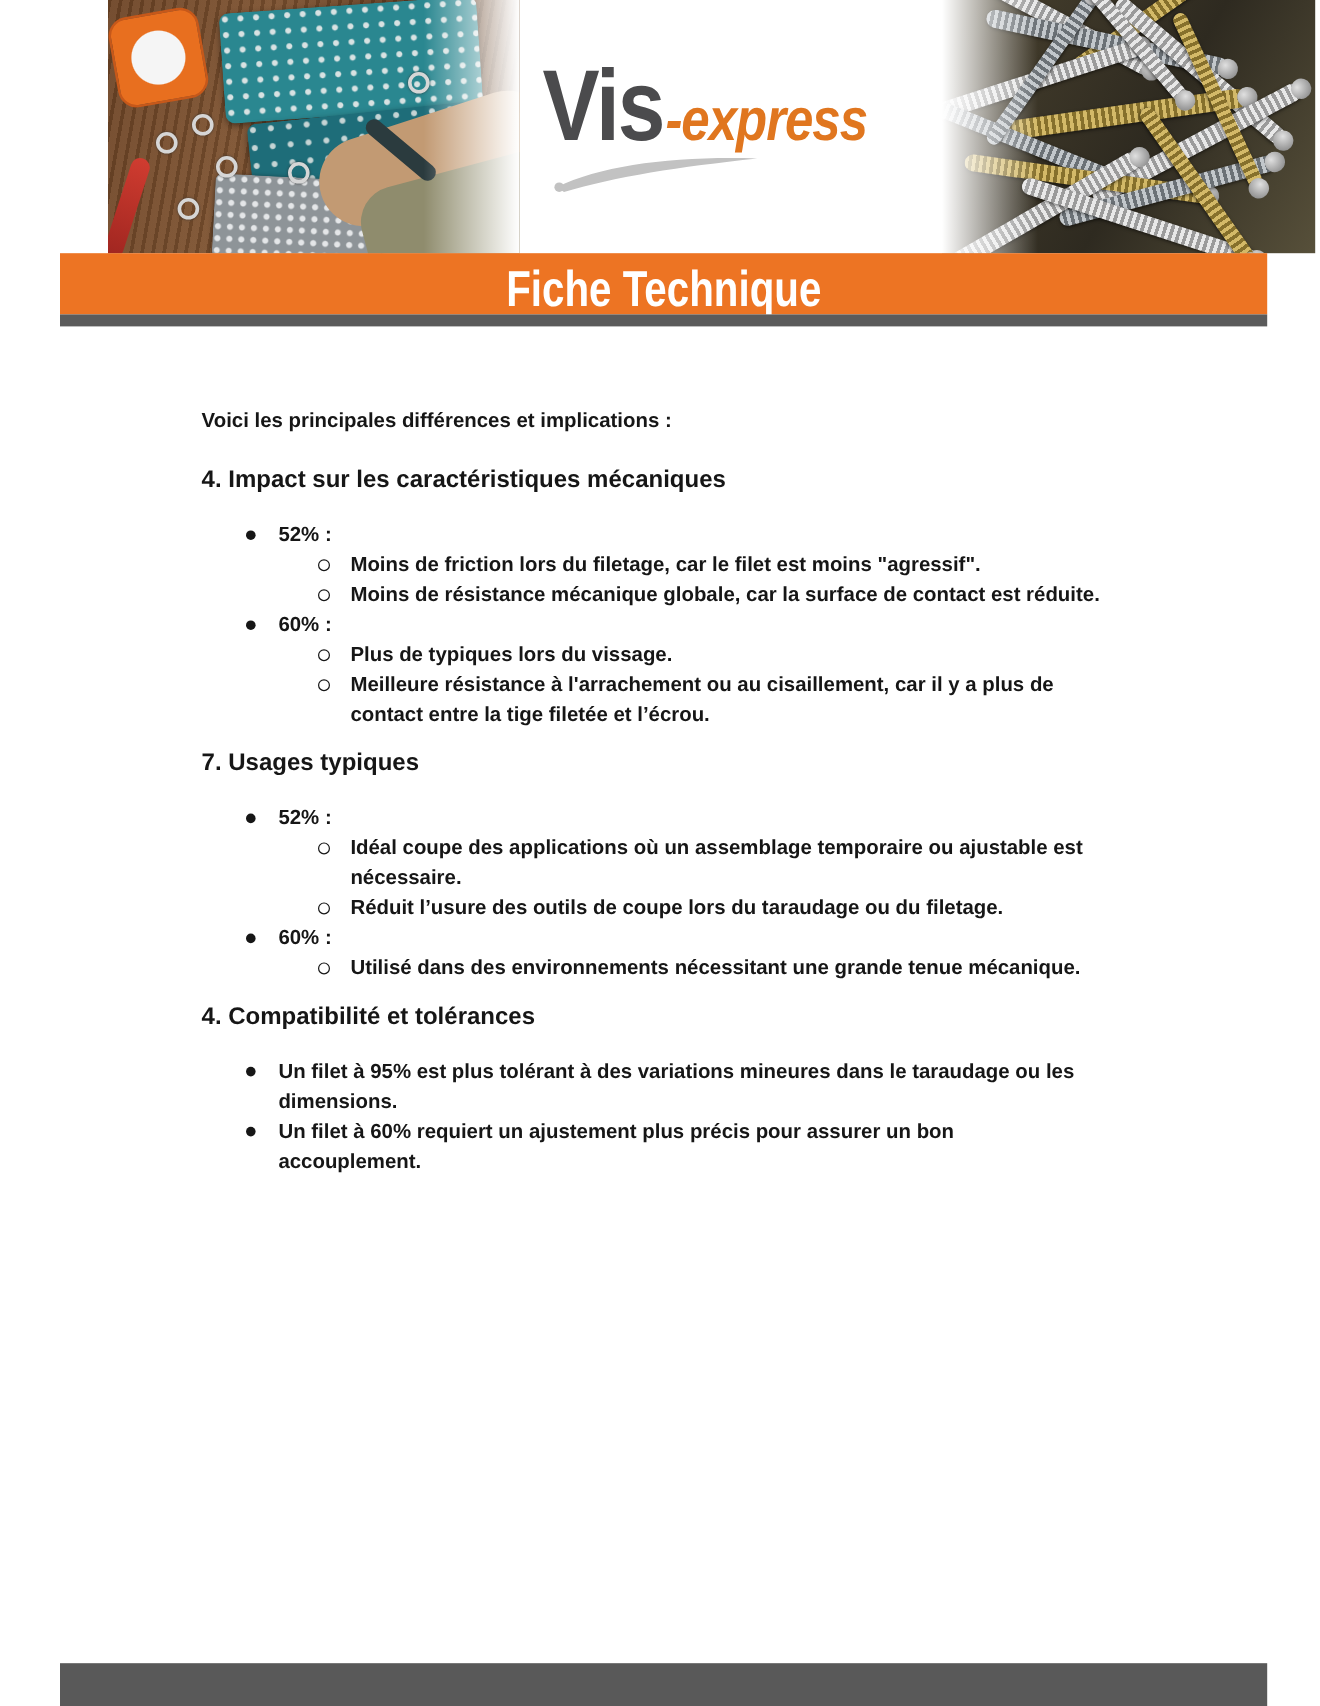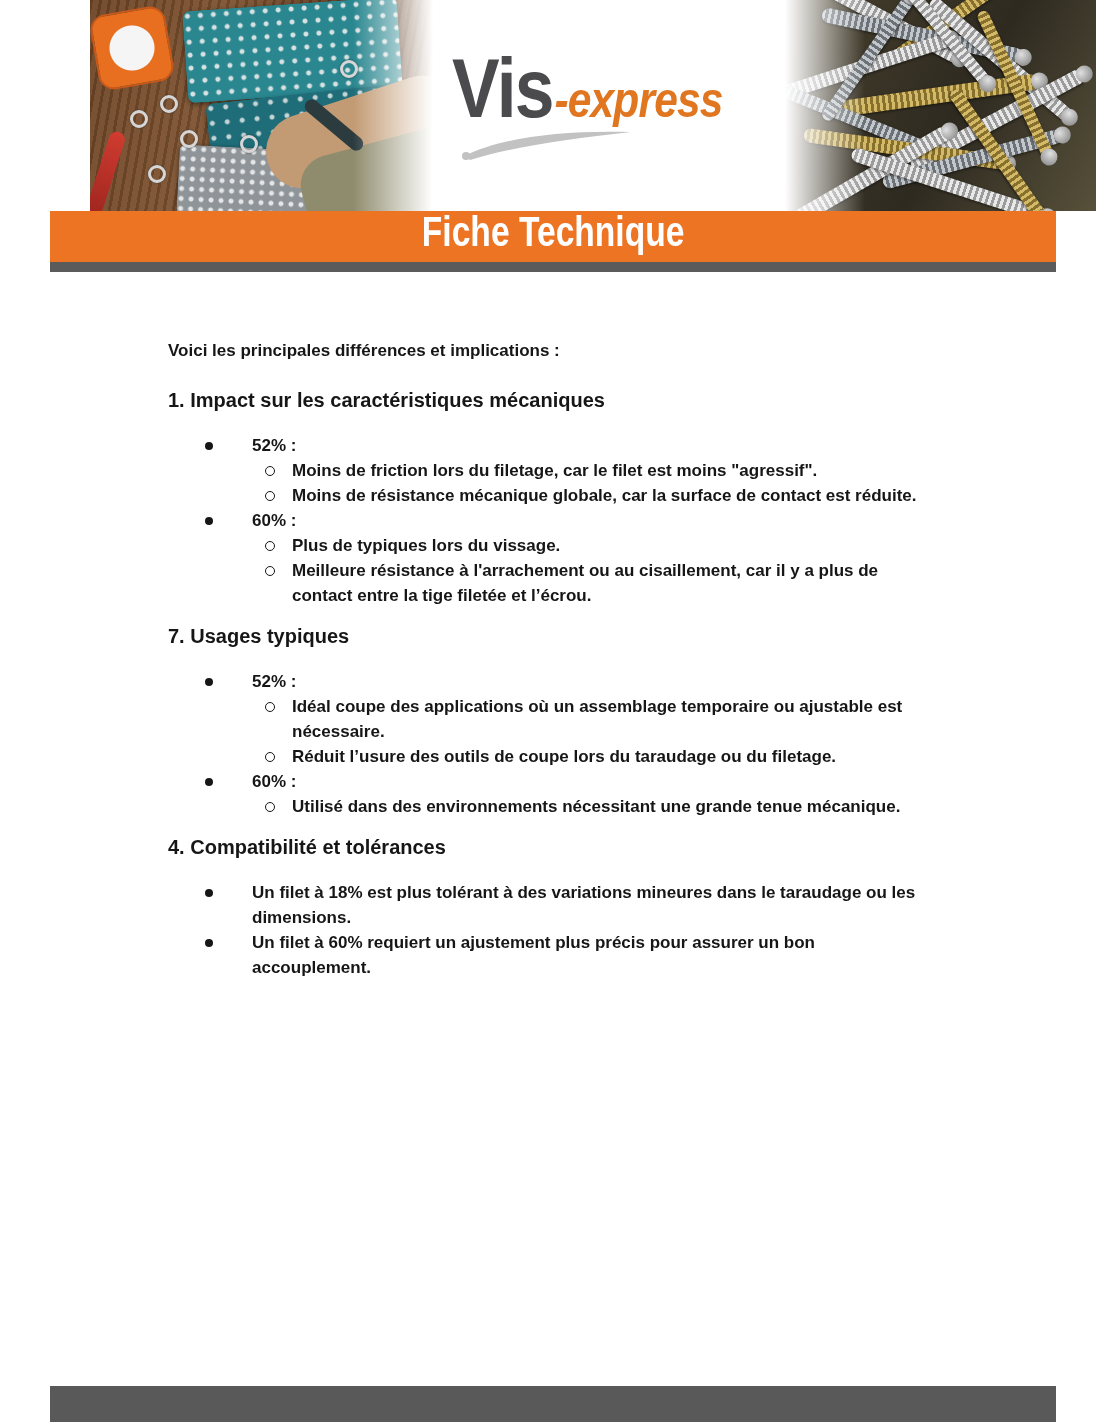--- a/index.html
+++ b/index.html
@@ -44,37 +44,37 @@
   .fade-right{position:absolute;right:0;top:0;bottom:0;width:80px;background:linear-gradient(to right,rgba(255,255,255,0),#ffffff);}
   .fade-left{position:absolute;left:0;top:0;bottom:0;width:80px;background:linear-gradient(to left,rgba(255,255,255,0),#ffffff);}
 
   
   .logo-row{position:absolute;left:19px;top:46px;display:flex;align-items:baseline;transform:scaleX(.85);transform-origin:left bottom;white-space:nowrap;}
   .logo-vis{font-size:84px;font-weight:bold;letter-spacing:-2px;line-height:1;}
   .logo-express{font-size:50px;font-weight:bold;font-style:italic;letter-spacing:-1px;line-height:1;margin-left:2px;}
   .swoosh{position:absolute;left:25px;top:128px;}
 
   
-  .banner{position:absolute;left:50px;top:211px;width:1006px;height:51px;display:flex;align-items:flex-start;justify-content:center;}
+  .banner{position:absolute;left:50px;top:211px;width:1006px;height:51px;display:flex;align-items:flex-end;justify-content:center;}
   .banner-text{color:#ffffff;font-size:42px;font-weight:bold;transform:scaleX(.8);letter-spacing:0;line-height:1;}
   .gray-strip{position:absolute;left:50px;top:262px;width:1006px;height:10px;}
   .footer-bar{position:absolute;left:50px;top:1386px;width:1006px;height:36px;}
 
   
   .content{position:absolute;left:168px;top:272px;width:790px;font-weight:bold;font-size:17px;line-height:25px;}
   .intro{margin:66px 0 0 0;}
   .sec-title{font-size:20px;line-height:29px;margin:23px 0 18px 0;font-weight:bold;}
   .doc-section + .doc-section .sec-title{margin-top:14px;}
   .row{display:flex;}
   .row.l1{padding-left:37px;}
   .row.l2{padding-left:97px;}
   .marker-cell{flex:0 0 27px;}
   .dot-filled{display:block;width:8px;height:8px;border-radius:50%;background:#161616;margin-top:8.5px;}
   .dot-hollow{display:block;width:8px;height:8px;border-radius:50%;border:1.5px solid #161616;background:transparent;margin-top:8px;}
-  .row.l1 .txt{max-width:680px;margin-left:20px;}
+  .row.l1 .txt{max-width:680px;}
   .row.l2 .txt{max-width:630px;}
 </style>
 </head>
 <body>
 
 <div class="header">
 
   <div class="photo photo-left">
     <div class="wood-grain"></div>
     <div class="organizer-a"></div>
@@ -132,21 +132,21 @@
 
 <div class="banner" id="banner" style="background: rgb(237, 116, 35);">
   <span class="banner-text" style="color: rgb(255, 255, 255);">Fiche Technique</span>
 </div>
 <div class="gray-strip" id="gray-strip" style="background: rgb(91, 91, 91);"></div>
 
 <div class="content" id="content" style="color: rgb(22, 22, 22);">
   <p class="intro">Voici les principales différences et implications :</p>
   <div id="sections">
       <section class="doc-section">
-        <h2 class="sec-title">1. Impact sur les caractéristiques mécaniques</h2>
+        <h2 class="sec-title">4. Impact sur les caractéristiques mécaniques</h2>
         <div>
           <div class="row l1">
             <span class="marker-cell">
               <span class="dot-filled"></span>
             </span>
             <div class="txt">52% :</div>
           </div>
           <div class="row l2">
             <span class="marker-cell">
               <span class="dot-hollow"></span>
@@ -214,21 +214,21 @@
           </div>
         </div>
       </section>
       <section class="doc-section">
         <h2 class="sec-title">4. Compatibilité et tolérances</h2>
         <div>
           <div class="row l1">
             <span class="marker-cell">
               <span class="dot-filled"></span>
             </span>
-            <div class="txt">Un filet à 18% est plus tolérant à des variations mineures dans le taraudage ou les dimensions.</div>
+            <div class="txt">Un filet à 95% est plus tolérant à des variations mineures dans le taraudage ou les dimensions.</div>
           </div>
           <div class="row l1">
             <span class="marker-cell">
               <span class="dot-filled"></span>
             </span>
             <div class="txt">Un filet à 60% requiert un ajustement plus précis pour assurer un bon accouplement.</div>
           </div>
         </div>
       </section>
     </div>

